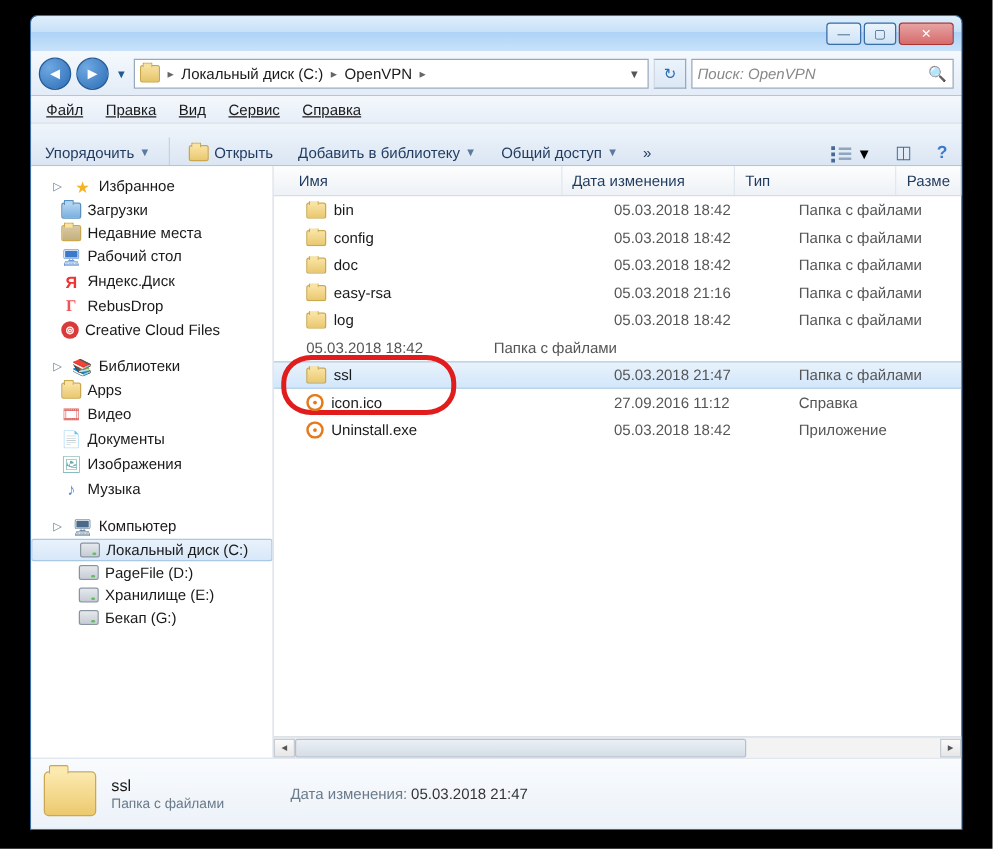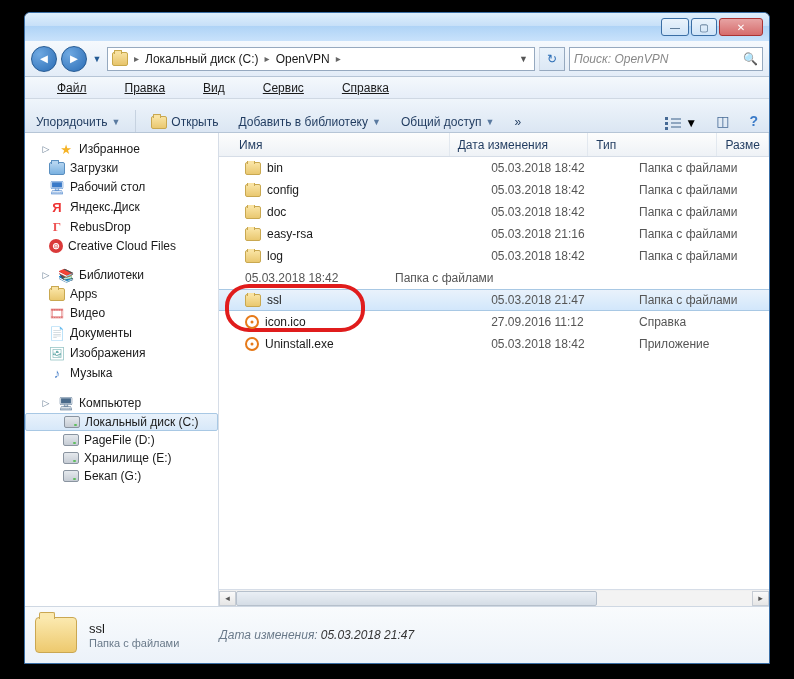--- a/index.html
+++ b/index.html
@@ -14,25 +14,25 @@
   .navbar { height: 36px; background: linear-gradient(#f5f9fd,#e3ecf7); border-bottom:1px solid #b6c5d6; display:flex; align-items:center; padding:0 6px; gap:4px;}
   .nav-btn { width:26px; height:26px; border-radius:50%; background: radial-gradient(circle at 30% 30%, #6fa9e2, #2a6cb5); border:1px solid #245a94; display:flex;align-items:center;justify-content:center;color:#fff;font-size:13px;font-weight:bold;}
   .nav-drop{width:12px;height:26px;display:flex;align-items:center;justify-content:center;color:#235a94;font-size:9px;}
   .address { flex:1; height:24px; background:#fff; border:1px solid #96a9bf; display:flex; align-items:center; padding:0 4px; gap:4px;}
   .folder-icon-sm{width:16px;height:14px;background:linear-gradient(#f7e1a0,#e7c46a);border:1px solid #c8a84a;border-radius:2px;position:relative;}
   .folder-icon-sm::before{content:"";position:absolute;top:-3px;left:1px;width:6px;height:3px;background:#f7e1a0;border:1px solid #c8a84a;border-bottom:0;border-radius:1px 1px 0 0;}
   .crumb{color:#1a1a1a;}
   .crumb-sep{color:#666;font-size:10px;padding:0 2px;}
   .addr-drop{margin-left:auto;color:#555;font-size:9px;padding-right:2px;}
   .refresh{width:26px;height:24px;border:1px solid #96a9bf;border-left:1px solid #cfd8e3;background:linear-gradient(#eaf3fb,#dce8f5);display:flex;align-items:center;justify-content:center;color:#2a6cb5;font-size:12px;}
-  .search{width:194px;height:24px;border:1px solid #96a9bf;background:#fff;display:flex;align-items:center;padding:0 4px;color:#888;font-style:italic;}
+  .search{width:210px;height:24px;border:1px solid #96a9bf;background:#fff;display:flex;align-items:center;padding:0 4px;color:#888;font-style:italic;}
   .search .mag{margin-left:auto;font-style:normal;color:#6a87a8;}
   
   .menubar{height:22px;background:linear-gradient(#f4f8fc,#e6eef8);border-bottom:1px solid #cfd8e3;display:flex;align-items:center;padding:0 4px;gap:2px;}
-  .menu-item{padding:12px 8px;color:#1a1a1a;margin-left:20px;}
+  .menu-item{padding:12px 8px;color:#1a1a1a;}
   .menu-item u{text-decoration:underline;}
   
   .toolbar{height:34px;background:linear-gradient(#eff5fb,#dbe6f3);border-bottom:1px solid #b6c5d6;display:flex;align-items:flex-end;padding:0 6px;gap:10px;}
   .tool{display:flex;align-items:center;gap:4px;color:#1f3a5f;padding:3px 5px;}
   .tool .drop{font-size:9px;color:#5a7aa0;}
   .tool-sep{width:1px;height:22px;background:#c6d2e0;}
   .spacer{flex:1;}
   .tool-icon{color:#466a95;font-size:14px;}
   .viewbtn{display:flex;align-items:center;gap:1px;padding:2px 4px;}
   .viewbtn .bars{display:flex;flex-direction:column;gap:2px;}
@@ -90,21 +90,21 @@
   .hscroll .btn{width:17px;height:15px;background:linear-gradient(#fafafa,#e6e6e6);border:1px solid #c6ccd4;display:flex;align-items:center;justify-content:center;font-size:9px;color:#555;}
   .hscroll .track{flex:1;height:15px;background:#f3f3f3;position:relative;}
   .hscroll .thumb{position:absolute;left:0;top:0;height:100%;width:70%;background:linear-gradient(#eaeff5,#d5dde6);border:1px solid #b6c0cc;border-radius:2px;}
   
   .details{height:56px;background:linear-gradient(#f9fbfd,#ecf2f9);display:flex;align-items:center;padding:6px 10px;gap:12px;}
   .big-folder{width:42px;height:36px;background:linear-gradient(#fbe9af,#edc96e);border:1px solid #caa752;border-radius:4px;position:relative;}
   .big-folder::before{content:"";position:absolute;top:-6px;left:3px;width:14px;height:6px;background:#fbe9af;border:1px solid #caa752;border-bottom:0;border-radius:2px 2px 0 0;}
   .det-text{display:flex;flex-direction:column;gap:1px;}
   .det-name{font-size:13px;color:#1a1a1a;}
   .det-type{color:#6a7a8a;font-size:11px;}
-  .det-meta{color:#6a7a8a;font-size:11px;margin-left:28px;font-style:italic;}
+  .det-meta{color:#6a7a8a;font-size:11px;margin-left:41px;}
   .det-meta .val{color:#333;}
 </style>
 </head>
 <body>
 
 <div class="window">
 
   <div class="titlebar">
     <div class="win-btn">—</div>
     <div class="win-btn max">▢</div>
@@ -186,20 +186,24 @@
         <div class="tree-item tree-root">
             <span class="exp">▷</span>
             <span class="ico ico-star">★</span>
             <span>Избранное</span>
           </div>
         <div class="tree-item">
             <span class="ico-folder blue"></span>
             <span>Загрузки</span>
           </div>
         <div class="tree-item">
+            <span class="ico-folder ico-recent"></span>
+            <span>Недавние места</span>
+          </div>
+        <div class="tree-item">
             <span class="ico" style="color:#3a7ac8;">🖥</span>
             <span>Рабочий стол</span>
           </div>
         <div class="tree-item">
             <span class="ico ico-yandex">Я</span>
             <span>Яндекс.Диск</span>
           </div>
         <div class="tree-item">
             <span class="ico ico-rebus">Γ</span>
             <span>RebusDrop</span>

